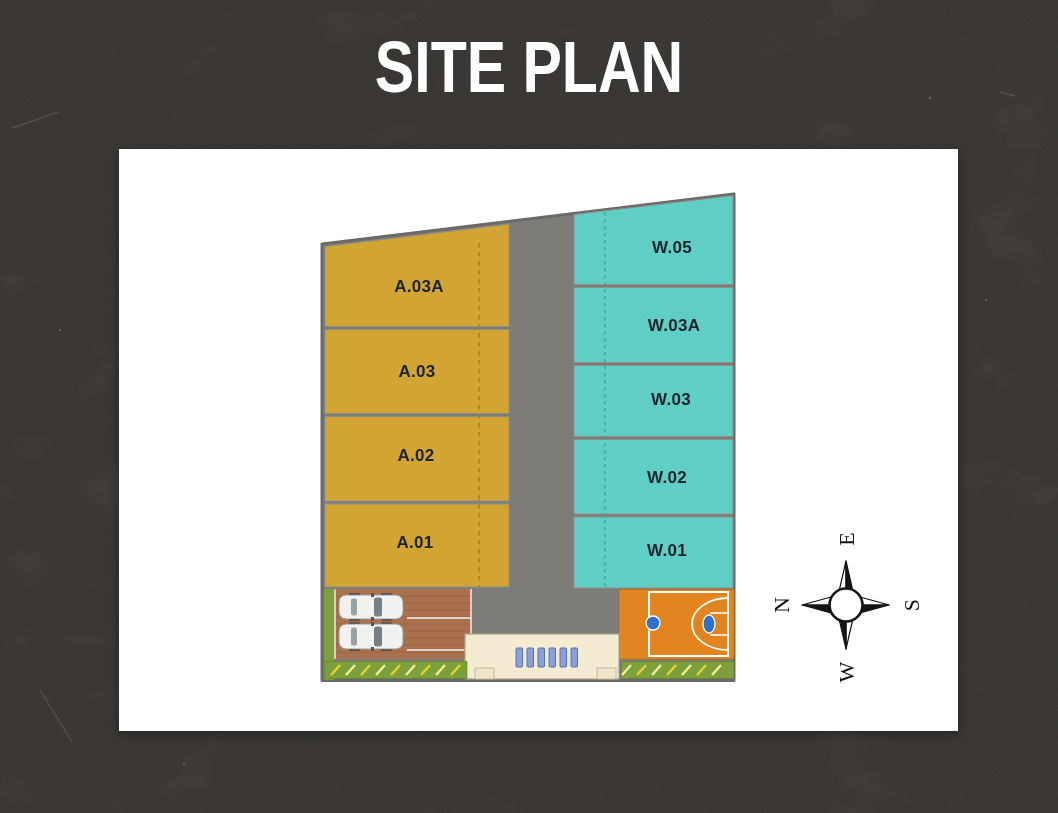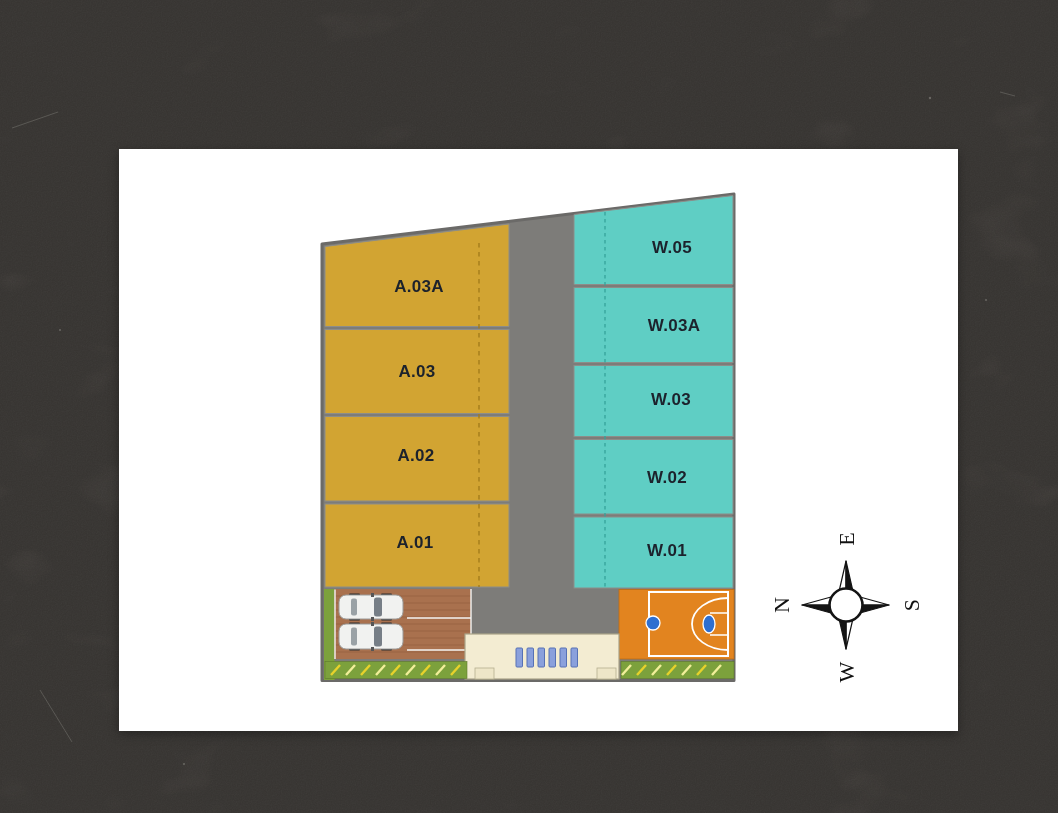--- a/index.html
+++ b/index.html
@@ -47,20 +47,23 @@
       <path d="M1000 92 L1015 96" fill="none"></path>
     </g>
     <g fill="#d8d4ce" opacity="0.3">
       <circle cx="930" cy="98" r="1.2"></circle>
       <circle cx="184" cy="764" r="1"></circle>
       <circle cx="986" cy="300" r="1"></circle>
       <circle cx="60" cy="330" r="1"></circle>
     </g>
   </svg>
 
+  <div class="page-title">
+    <span class="tt">SITE PLAN</span>
+  </div>
 
   <div class="card">
     <svg class="plan-svg" viewBox="0 0 839 582">
 
       <g>
         <polygon points="203,95 615,45 615,531.5 203,531.5" stroke="#6b6a68" stroke-width="3" stroke-linejoin="round" fill="#7d7c79"></polygon>
       </g>
 
       <g stroke="#8d8d89" stroke-width="1" fill="#d2a432">
         <polygon points="206,97.5 390,75 390,177.5 206,177.5"></polygon>

